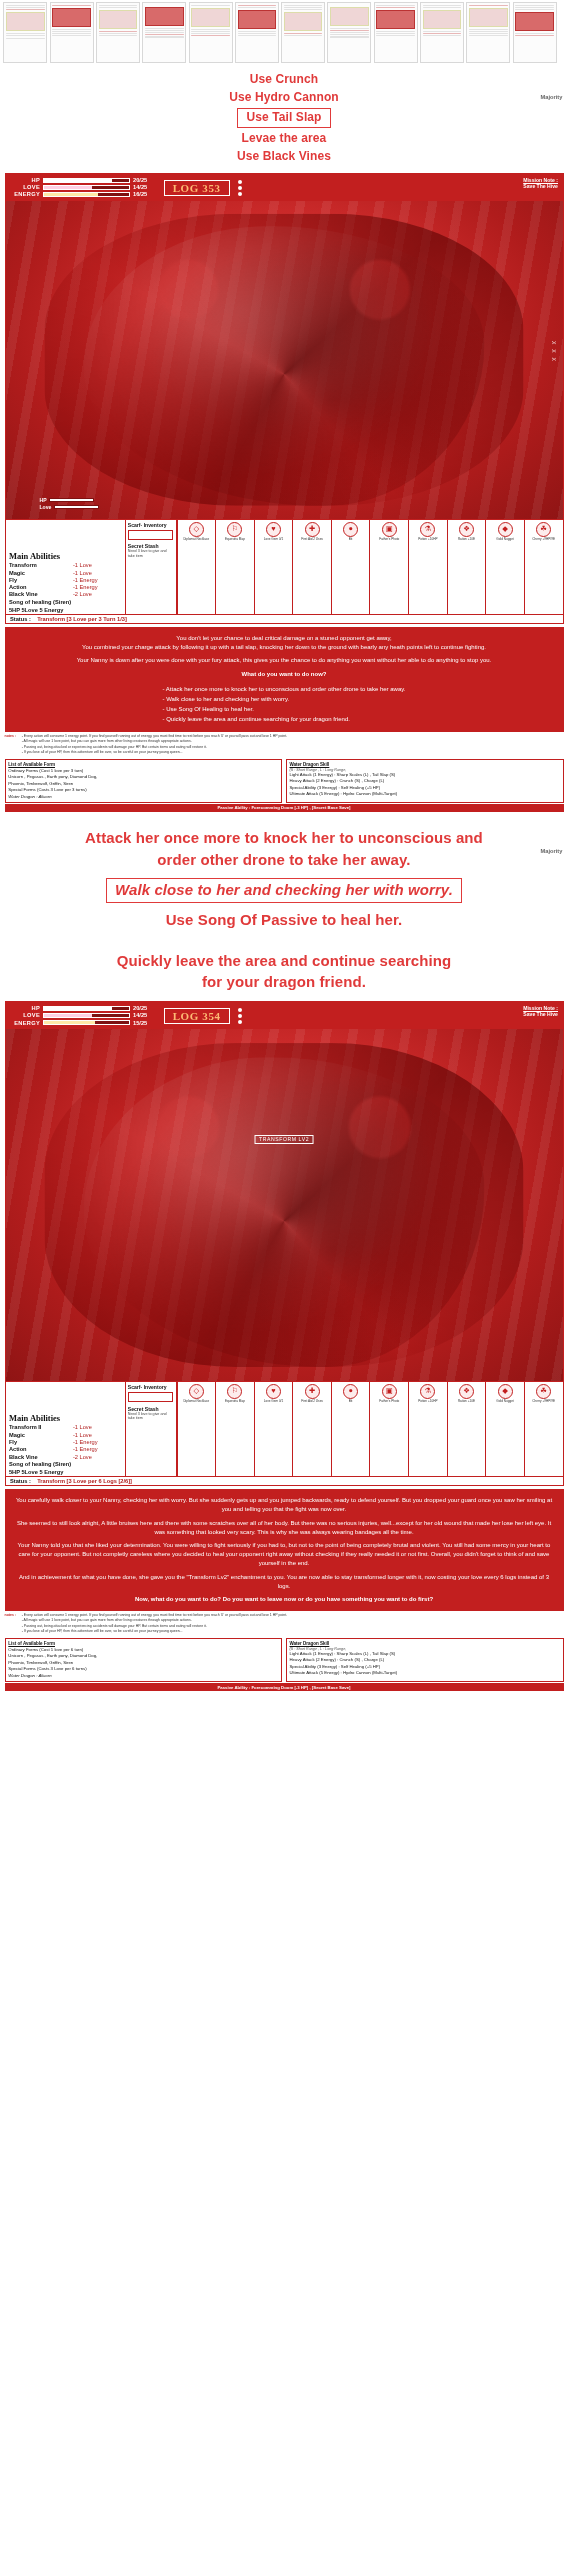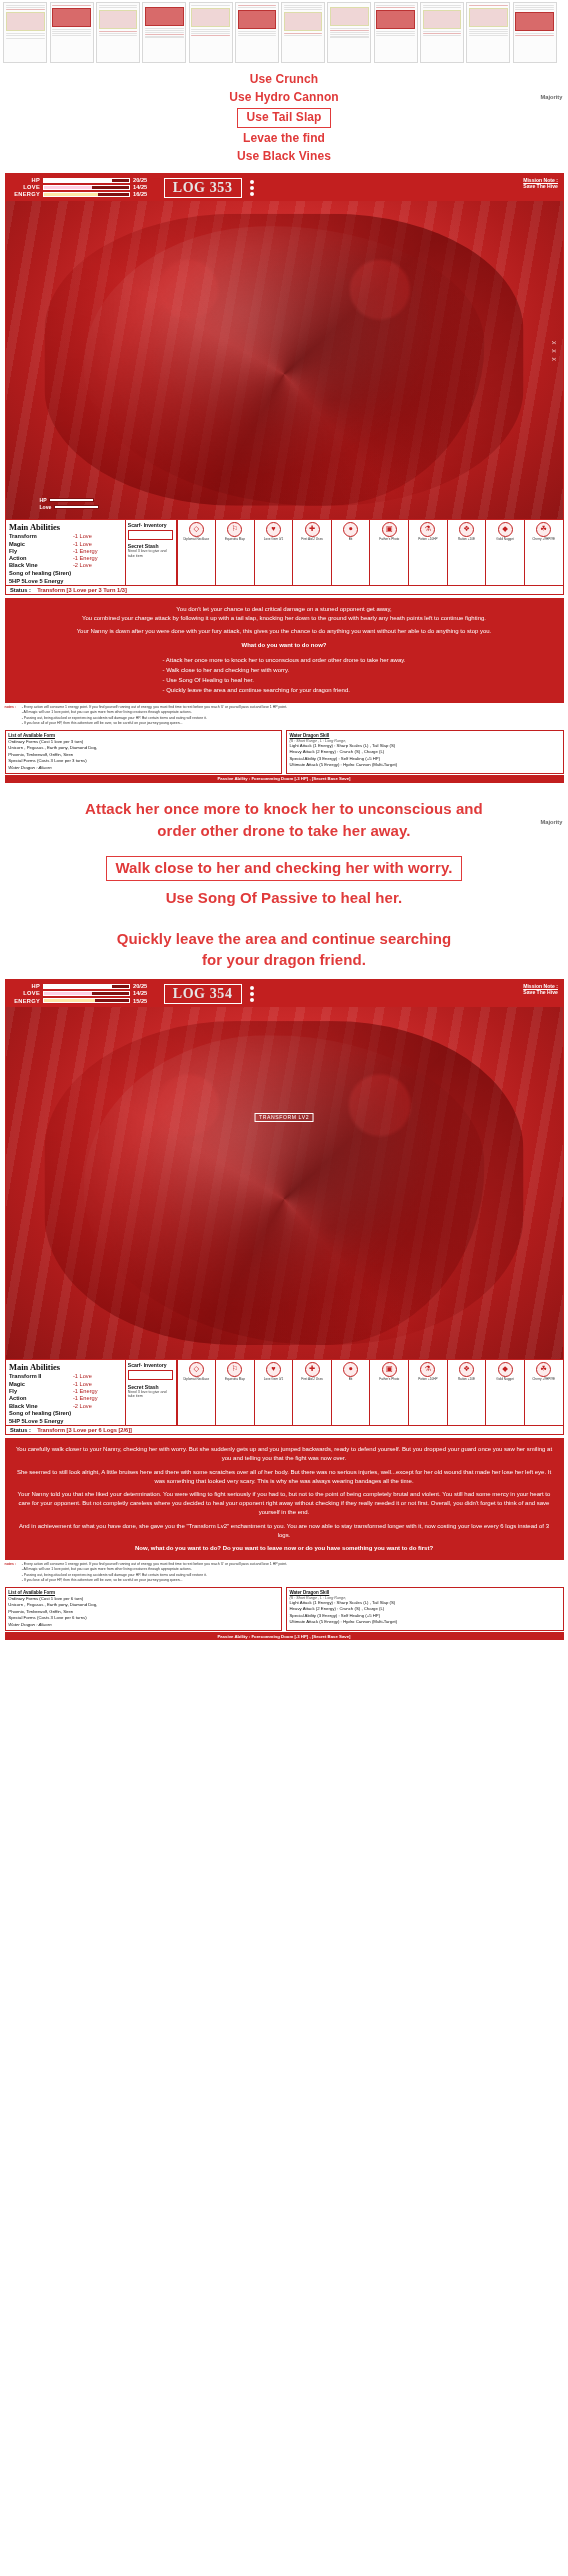--- a/index.html
+++ b/index.html
@@ -76,22 +76,22 @@
   .bar {
     flex:1; height:5.1px; background:#7e1111;
     border:0.6px solid #fff; position:relative; overflow:hidden;
   }
   .bar > i { display:block; height:100%; background:#fff; }
   .bar.love > i { background:#ffd0e4; }
   .bar.energy > i { background:#ffe9a8; }
   .statrow .val { width:25px; font-size:5.7px; text-align:left; }
 
   .logbox {
-    border:1.1px solid #fff; background:#c21f1f; color:#e5e5e5;
-    font-size:14px; font-weight:bold; letter-spacing:0.6px;
+    border:1.1px solid #fff; background:#c21f1f; color:#fdba74;
+    font-size:11px; font-weight:bold; letter-spacing:0.6px;
     padding:1px 8px; align-self:center; font-family:"Liberation Serif", serif;
   }
   .dots { display:flex; flex-direction:column; justify-content:center; gap:1.7px; padding:0 2.3px;}
   .dots span { display:block; width:4px; height:4px; border-radius:50%; background:#fff; }
   .mission {
     margin-left:auto; text-align:center; font-size:5.1px; color:#fff;
   }
   .mission .mt { text-decoration:underline; font-weight:bold; }
   .mission .mv { font-weight:bold; }
 
@@ -136,21 +136,21 @@
   .art .transform-tag {
     position:absolute; left:50%; top:30%; transform:translateX(-50%);
     border:0.6px solid #fff; color:#fff; font-size:5.1px; padding:0.6px 3.4px; letter-spacing:0.6px;
   }
 
   
   .abil {
     margin:0 4.5px; border:1.1px solid #c21f1f; border-top:none;
     background:#fff; display:flex; font-size:5.1px;
   }
-  .abil-left { width:119px; padding:2.3px 3.4px 1.1px 3.4px; }
+  .abil-left { width:119px; padding:2.3px 3.4px 1.1px 3.4px;margin-top:29px; }
   .abil-left h3 {
     margin:0 0 1.1px 0; font-size:8.5px; font-weight:bold; color:#111;
     font-family:"Liberation Serif", serif;
   }
   .abil-left .arow { display:flex; font-size:5.7px; line-height:1.28; }
   .abil-left .arow .an { width:64px; font-weight:bold; }
   .abil-left .arow .av { color:#b01c1c; }
   .abil-left .hp5 { font-weight:bold; font-size:5.7px; margin-top:0.6px;}
   .abil-mid { width:52px; border-left:0.6px solid #c21f1f; border-right:0.6px solid #c21f1f; padding:2.3px; }
   .abil-mid .mtitle { font-weight:bold; font-size:5.1px; }
@@ -315,21 +315,21 @@
         <div class="tline"></div>
         <div class="tline r"></div>
     </div>
   </div>
 
   <div class="choice-banner" style="position:relative;">
     <div class="majority" style="top:26px;">Majority</div>
     <div class="cline">Use Crunch</div>
     <div class="cline">Use Hydro Cannon</div>
     <div><span class="cline boxed">Use Tail Slap</span></div>
-    <div class="cline">Levae the find</div>
+    <div class="cline">Levae the area</div>
     <div class="cline">Use Black Vines</div>
   </div>
 
   <div class="panel">
     <div class="panel-head">
       <div class="stats">
         <div class="statrow">
           <span class="lbl">HP</span>
           <span class="bar hp">
               <i style="width:80%"></i>
@@ -477,21 +477,21 @@
     </div>
   </div>
   <div class="passive">Passive Ability : Forecomming Doom [-3 HP] , [Secret Base Save]</div>
 
   <div class="gap"></div>
 
   <div class="choice-banner small" style="position:relative;">
     <div class="majority" style="top:24px;">Majority</div>
     <div class="cline" style="white-space:pre-line;">Attack her once more to knock her to unconscious and
 order other drone to take her away.</div>
-    <div style="margin-top:12px;"><span class="cline boxed">Walk close to her and checking her with worry.</span></div>
+    <div style="margin-top:5px;font-style:italic;"><span class="cline boxed">Walk close to her and checking her with worry.</span></div>
     <div class="cline" style="margin-top:4.5px;">Use Song Of Passive to heal her.</div>
     <div class="cline" style="margin-top:19px; white-space:pre-line;">Quickly leave the area and continue searching
 for your dragon friend.</div>
   </div>
 
   <div class="panel">
     <div class="panel-head">
       <div class="stats">
         <div class="statrow">
           <span class="lbl">HP</span>

